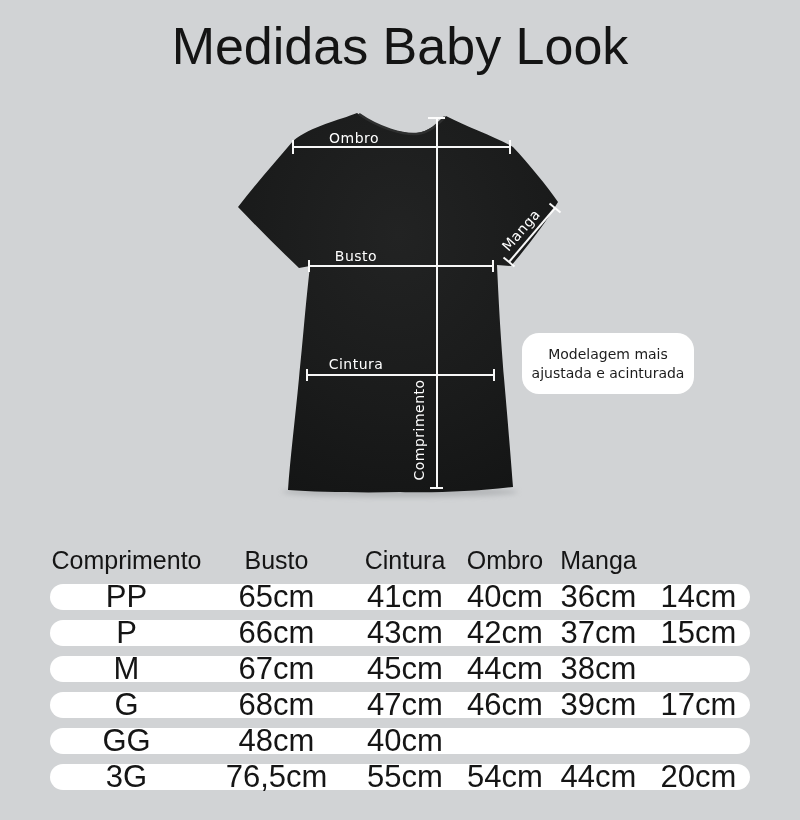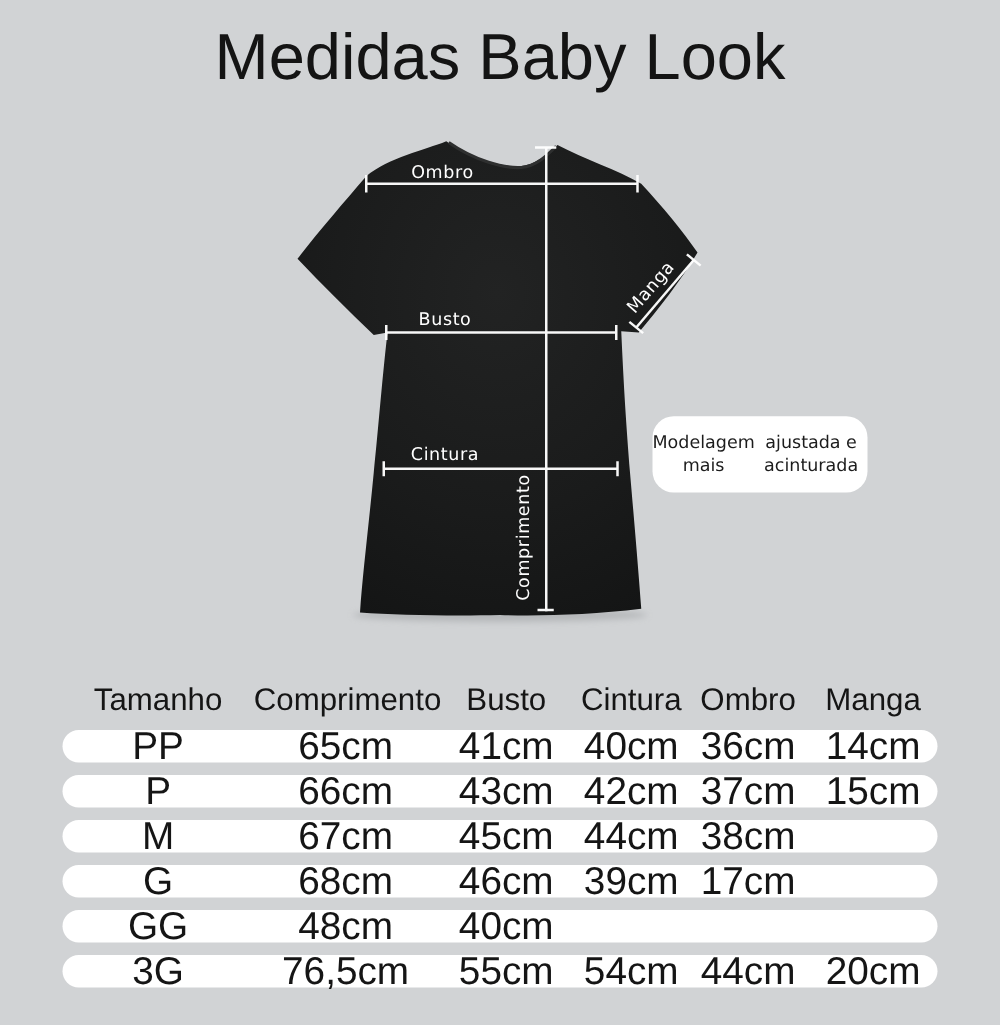--- a/index.html
+++ b/index.html
@@ -39,20 +39,21 @@
   }
   .measure-label.rot-manga   { transform: translate(-50%, -50%) rotate(-49deg); }
   .measure-label.rot-compr   { transform: translate(-50%, -50%) rotate(-90deg); }
   .fit-note {
     position: absolute;
     left: 522px; top: 333px;
     width: 172px; height: 61px;
     background: #ffffff;
     border-radius: 17px;
     display: flex;
+    flex-direction: column;
     justify-content: center;
     align-items: center;
     text-align: center;
     color: #1c1c1c;
     font-size: 14px;
     line-height: 19px;
   }
   
   .size-table {
     position: absolute;
@@ -165,21 +166,20 @@
   <span class="measure-label rot-manga" style="left:521px; top:230px;">Manga</span>
   <span class="measure-label rot-compr" style="left:419px; top:430px;">Comprimento</span>
 
   <div class="fit-note">
     <div>Modelagem mais</div>
     <div>ajustada e acinturada</div>
   </div>
 
   <div class="size-table">
     <div class="t-grid t-header">
-      <div class="cell">Tamanho</div>
       <div class="cell">Comprimento</div>
       <div class="cell">Busto</div>
       <div class="cell">Cintura</div>
       <div class="cell">Ombro</div>
       <div class="cell">Manga</div>
     </div>
 
     <div class="t-rows">
       <div class="t-grid t-row">
         <div class="cell">PP</div>
@@ -200,20 +200,21 @@
       <div class="t-grid t-row">
         <div class="cell">M</div>
         <div class="cell">67cm</div>
         <div class="cell">45cm</div>
         <div class="cell">44cm</div>
         <div class="cell">38cm</div>
       </div>
       <div class="t-grid t-row">
         <div class="cell">G</div>
         <div class="cell">68cm</div>
+        <div class="cell">47cm</div>
         <div class="cell">46cm</div>
         <div class="cell">39cm</div>
         <div class="cell">17cm</div>
       </div>
       <div class="t-grid t-row">
         <div class="cell">GG</div>
         <div class="cell">48cm</div>
         <div class="cell">40cm</div>
       </div>
       <div class="t-grid t-row">

